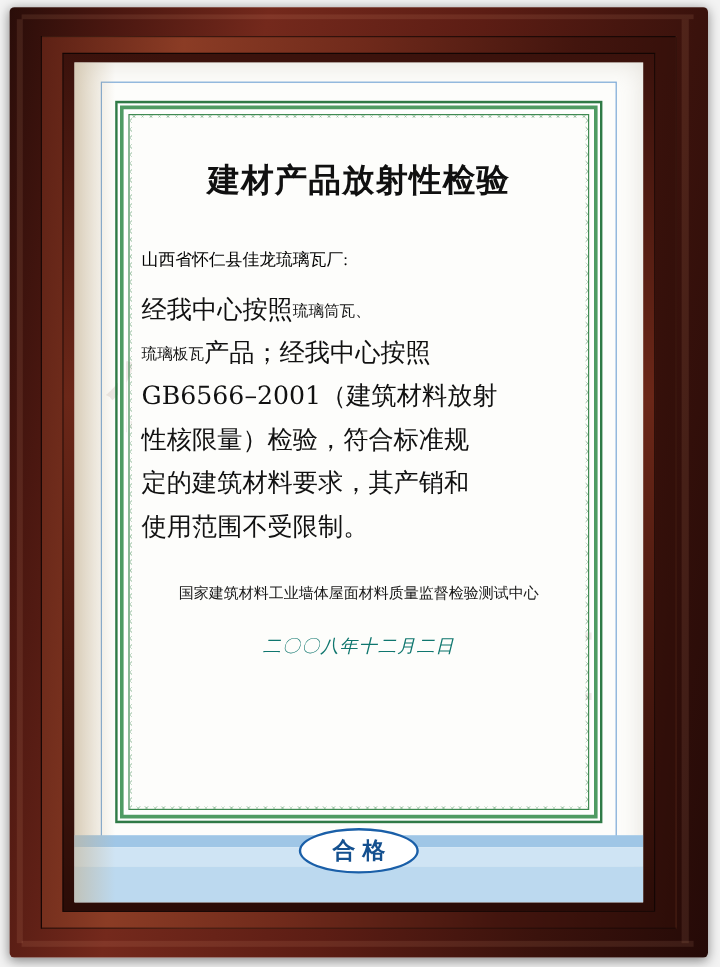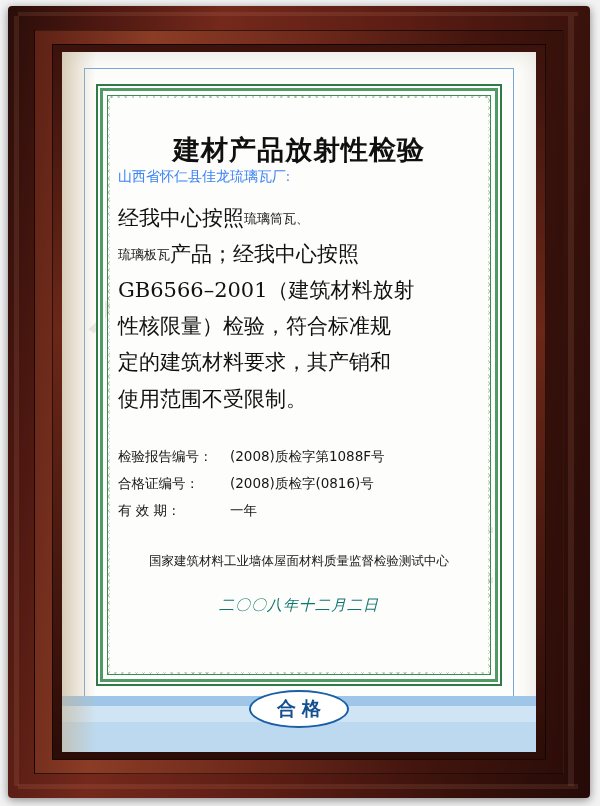--- a/index.html
+++ b/index.html
@@ -179,22 +179,23 @@
     font-size: 27px;
     font-weight: bold;
     letter-spacing: 14px;
     text-indent: 14px;
     margin-top: 16px;
     color: #101010;
     font-family: "DejaVu Sans", "Liberation Sans", sans-serif;
   }
 
   #addressee {
+    margin-top: 40px;
     font-size: 14px;
-    color: #3b82f6;
+    color: #000000;
     font-family: Liberation Serif, serif;
   }
 
   #body-text {
     margin-top: 14px;
     font-size: 21px;
     line-height: 1.72;
     color: #111;
     font-family: "DejaVu Serif", "Liberation Serif", serif;
     text-align: justify;
@@ -277,31 +278,20 @@
 
       <div id="body-text">
         <span>经我中心按照</span><span class="small-inline">琉璃筒瓦、</span><br>
         <span class="small-inline">琉璃板瓦</span><span>产品；经我中心按照</span><br>
         <span>GB6566–2001（建筑材料放射</span><br>
         <span>性核限量）检验，符合标准规</span><br>
         <span>定的建筑材料要求，其产销和</span><br>
         <span>使用范围不受限制。</span>
       </div>
 
-      <div id="meta">
-        <div>
-          <span class="meta-label">检验报告编号：</span><span>(2008)质检字第1088F号</span>
-        </div>
-        <div>
-          <span class="meta-label">合格证编号：</span><span>(2008)质检字(0816)号</span>
-        </div>
-        <div>
-          <span class="meta-label">有 效 期：</span><span>一年</span>
-        </div>
-      </div>
 
       <div id="issuer">国家建筑材料工业墙体屋面材料质量监督检验测试中心</div>
       <div id="issue-date">二〇〇八年十二月二日</div>
 
     </div>
 
     <div id="band-wrap">
       <div class="band" id="band-1"></div>
       <div class="band" id="band-2"></div>
       <div class="band" id="band-3"></div>

